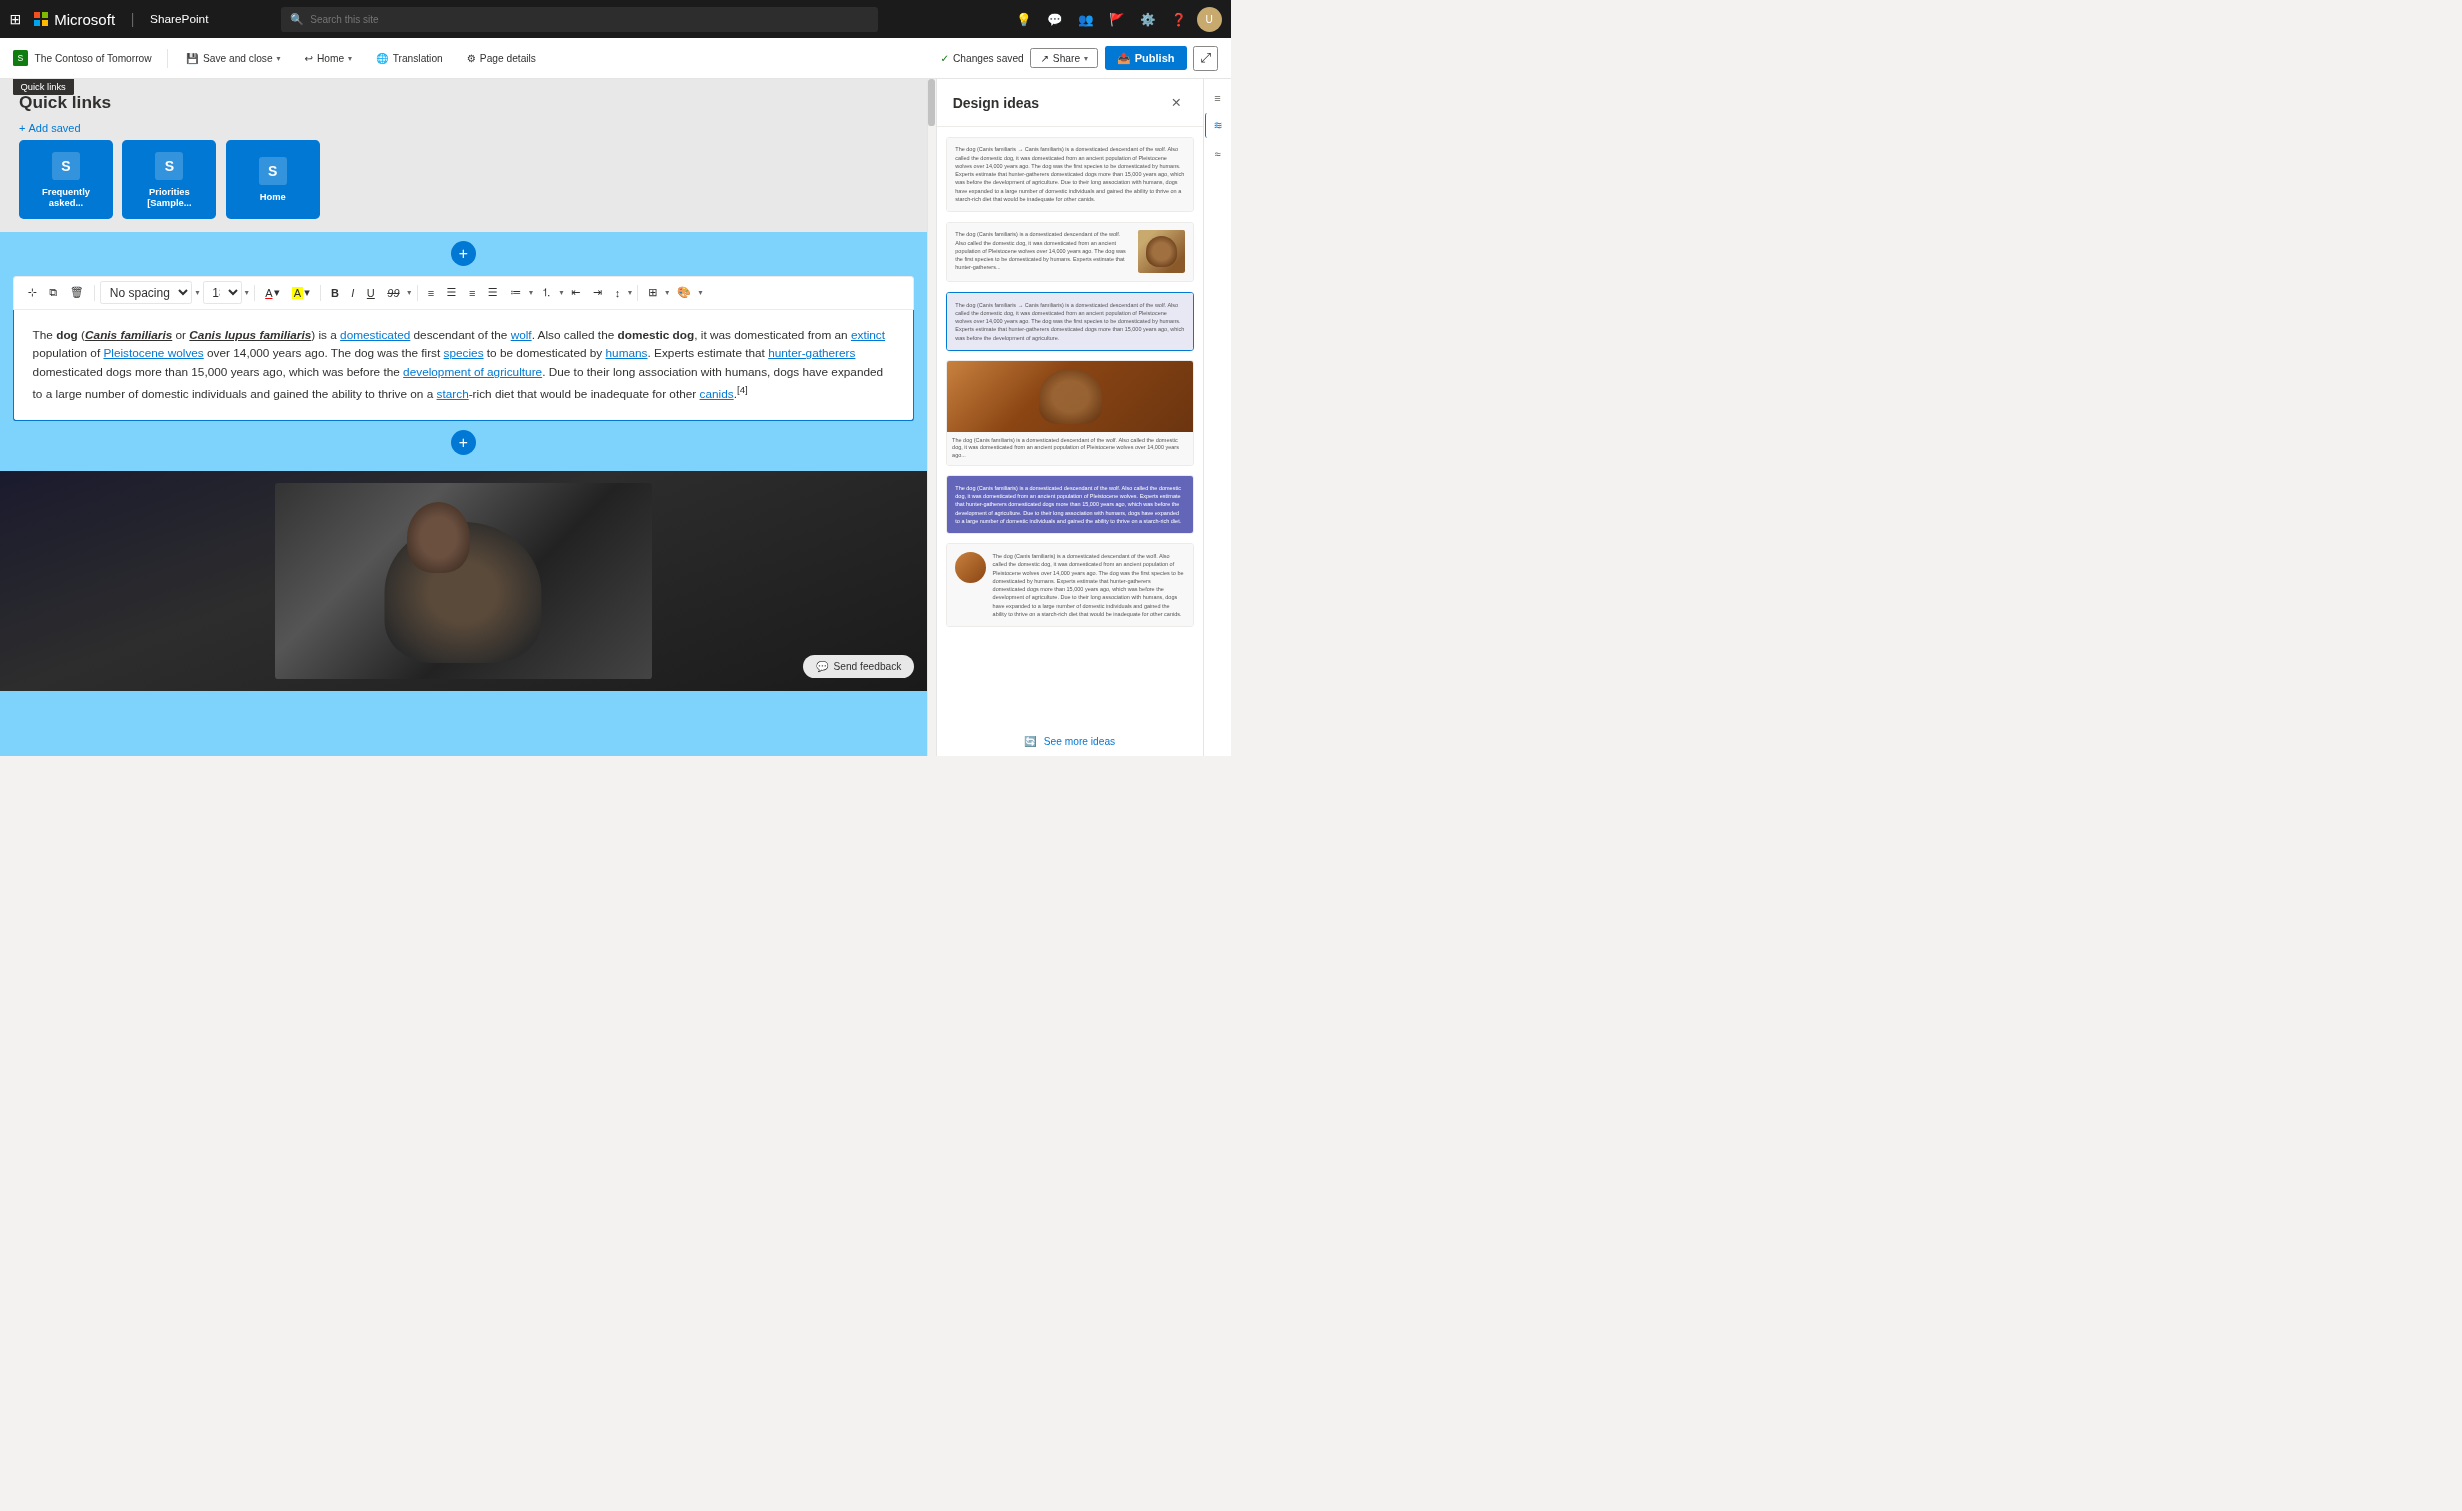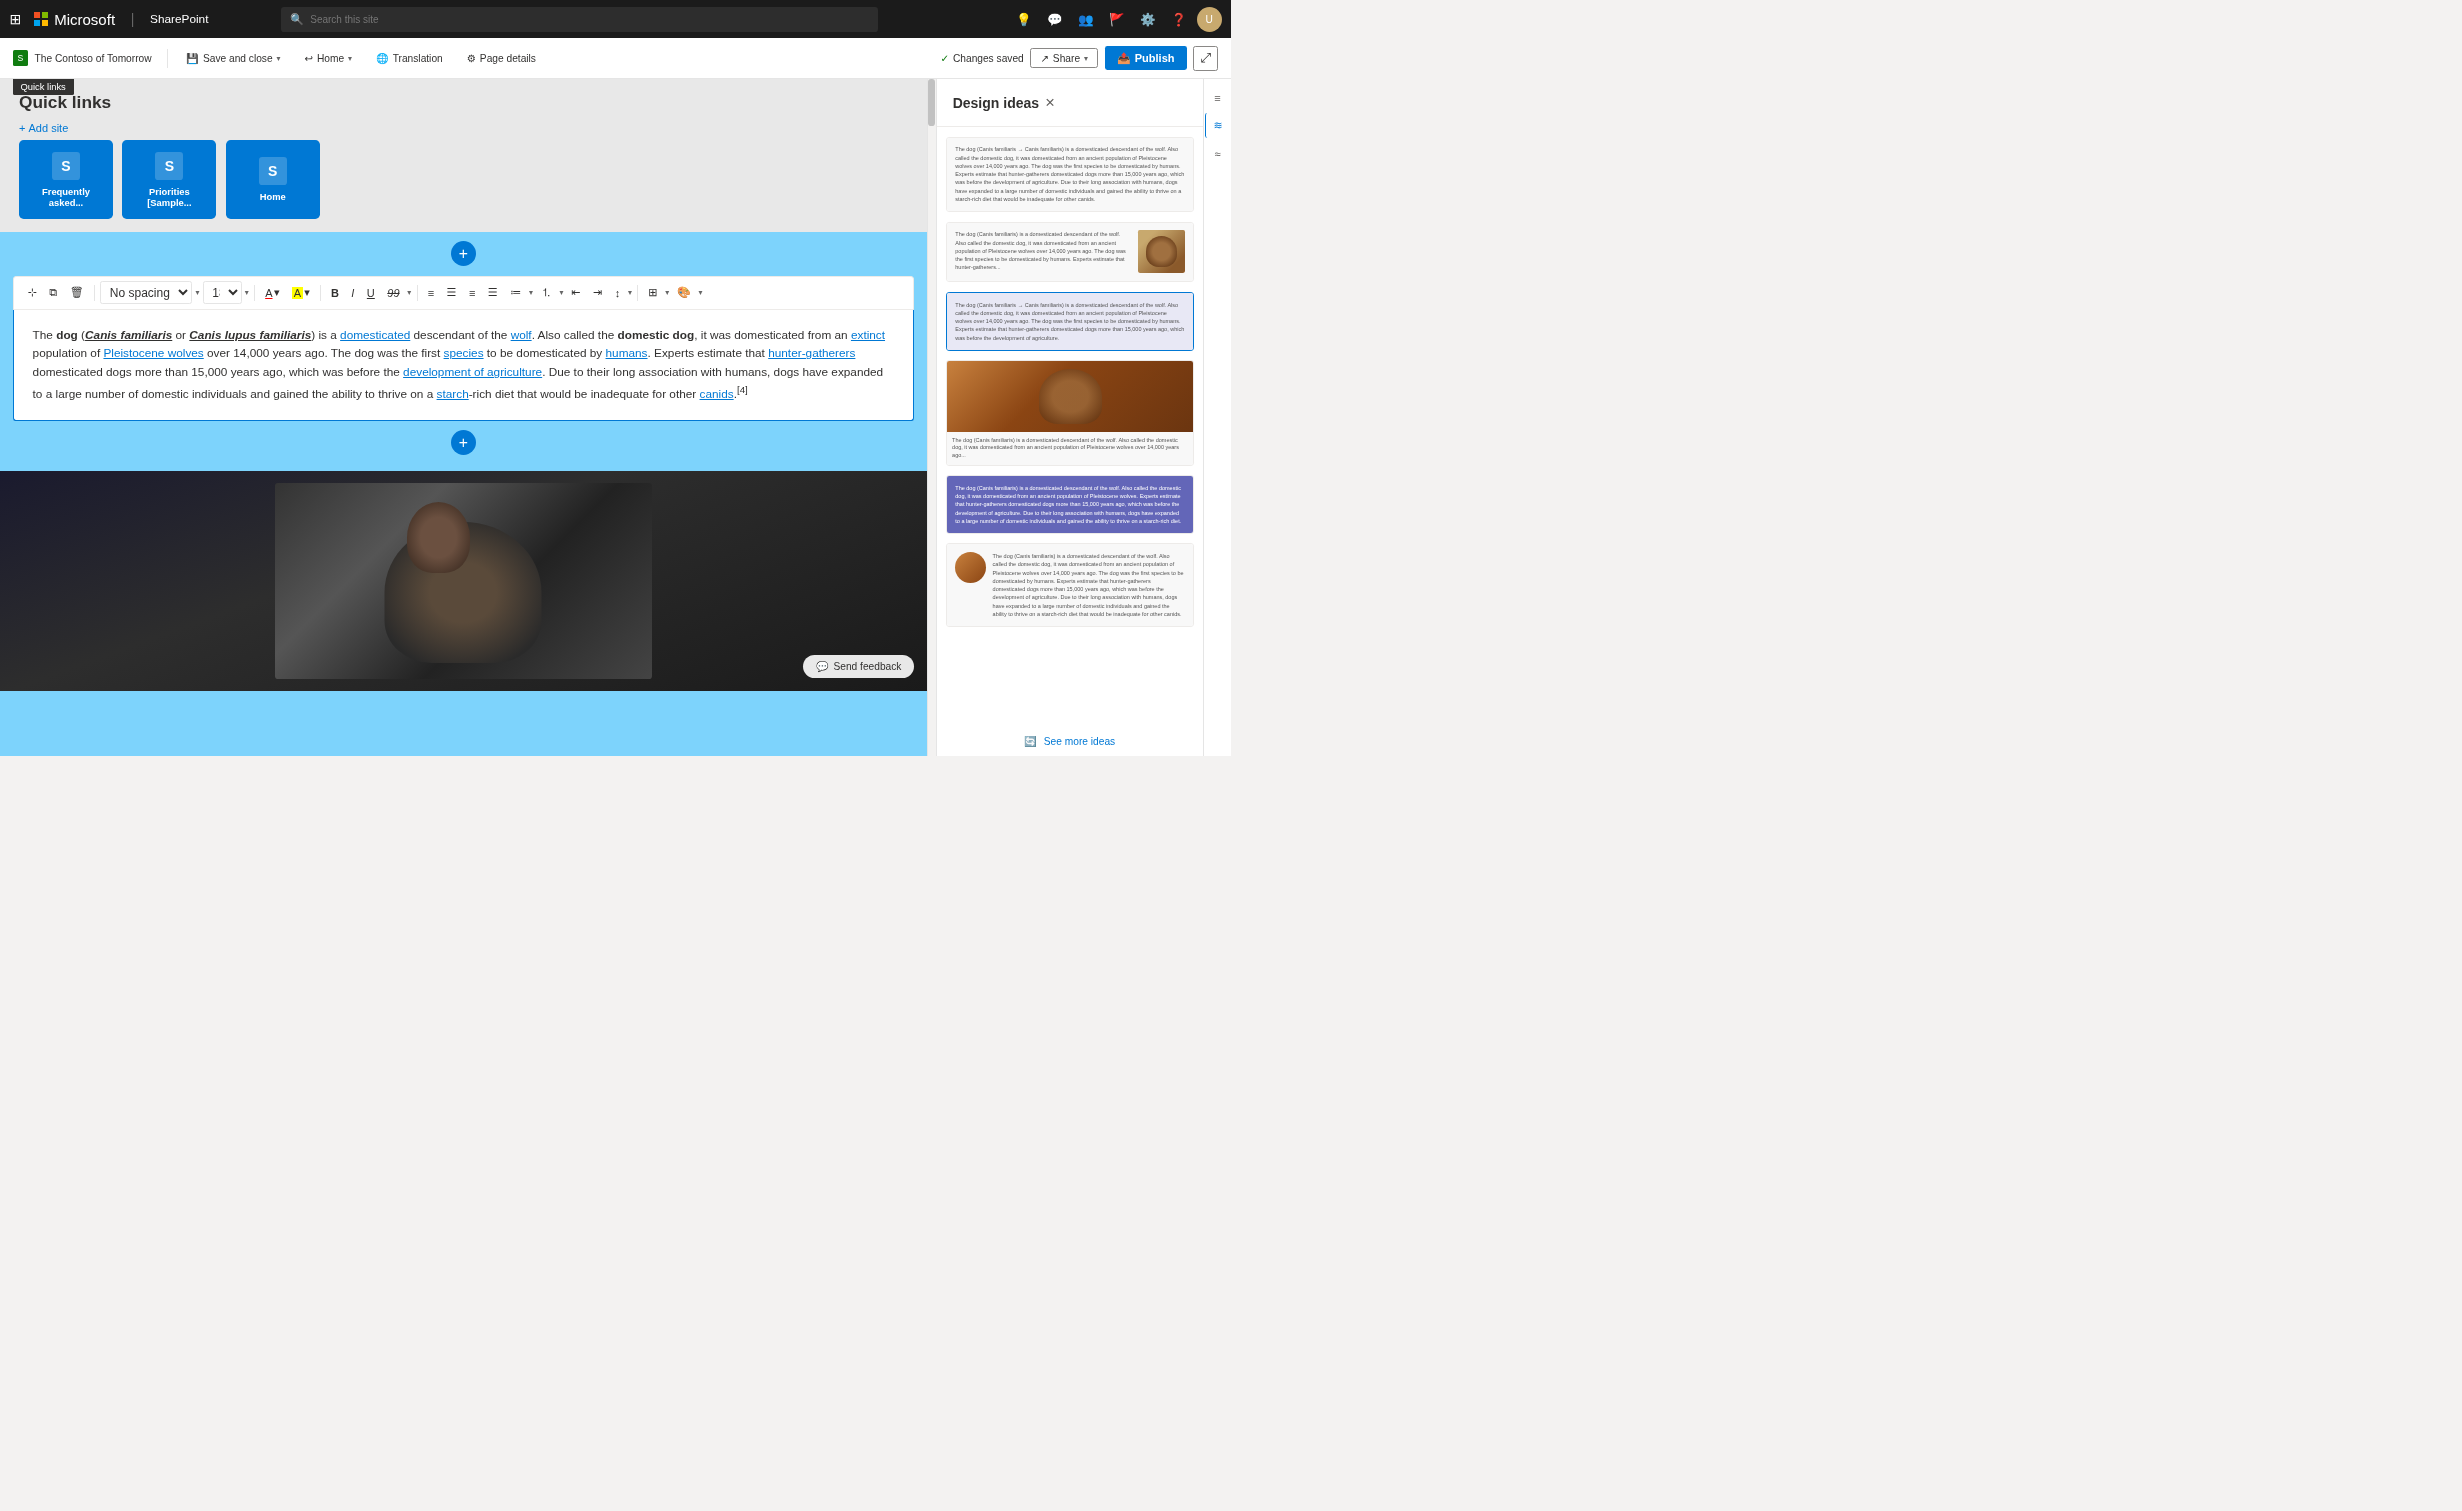--- a/index.html
+++ b/index.html
@@ -219,20 +219,21 @@
       background: #fff;
       border-left: 0.8px solid #e5e5e5;
       display: flex;
       flex-direction: column;
       overflow: hidden;
     }
     .design-panel-header {
       padding: 12.6px 15.7px;
       display: flex;
       align-items: center;
+      justify-content: space-between;
       border-bottom: 0.8px solid #edebe9;
     }
     .design-panel-title { font-size: 14px; font-weight: 600; color: #323130; }
     .design-panel-close {
       width: 22px; height: 22px; display: flex; align-items: center; justify-content: center;
       border: none; background: none; cursor: pointer; color: #605e5c; font-size: 12.6px; border-radius: 2.4px;
     }
     .design-ideas-list {
       flex: 1; overflow-y: auto; padding: 9.4px;
       display: flex; flex-direction: column; gap: 9.4px;
@@ -358,21 +359,21 @@
 
   <div class="content-area">
 
     <div class="quick-links-section">
       <div class="quick-links-tooltip">Quick links</div>
       <div class="quick-links-header">
         <span class="quick-links-title">Quick links</span>
       </div>
       <button class="add-links-btn">
         <span>+</span>
-        <span>Add site</span>
+        <span>Add saved</span>
       </button>
       <div style="margin-top: 6.3px;">
         <div class="quick-links-cards">
           <div class="ql-card">
             <div class="ql-card-icon">S</div>
             <span>Frequently asked...</span>
           </div>
           <div class="ql-card">
             <div class="ql-card-icon">S</div>
             <span>Priorities [Sample...</span>

